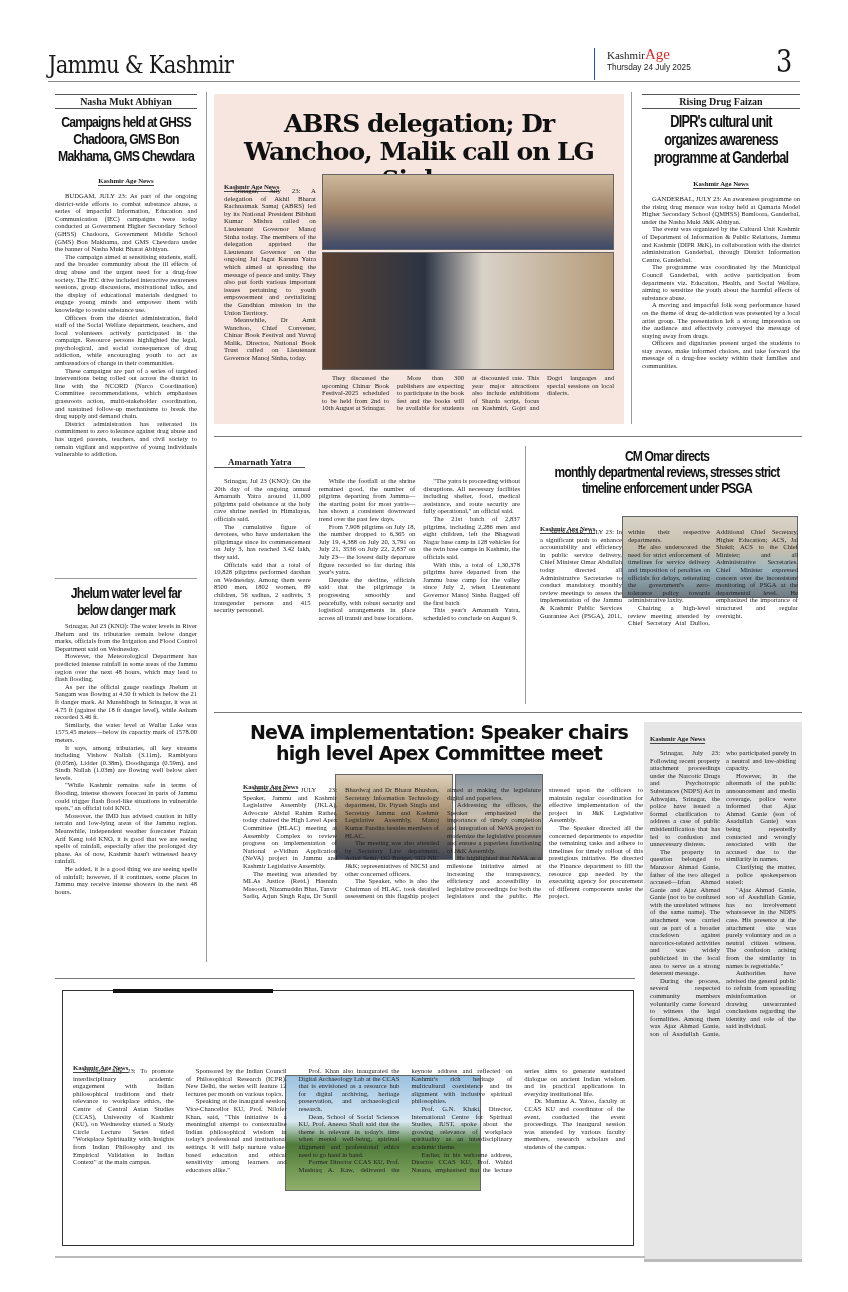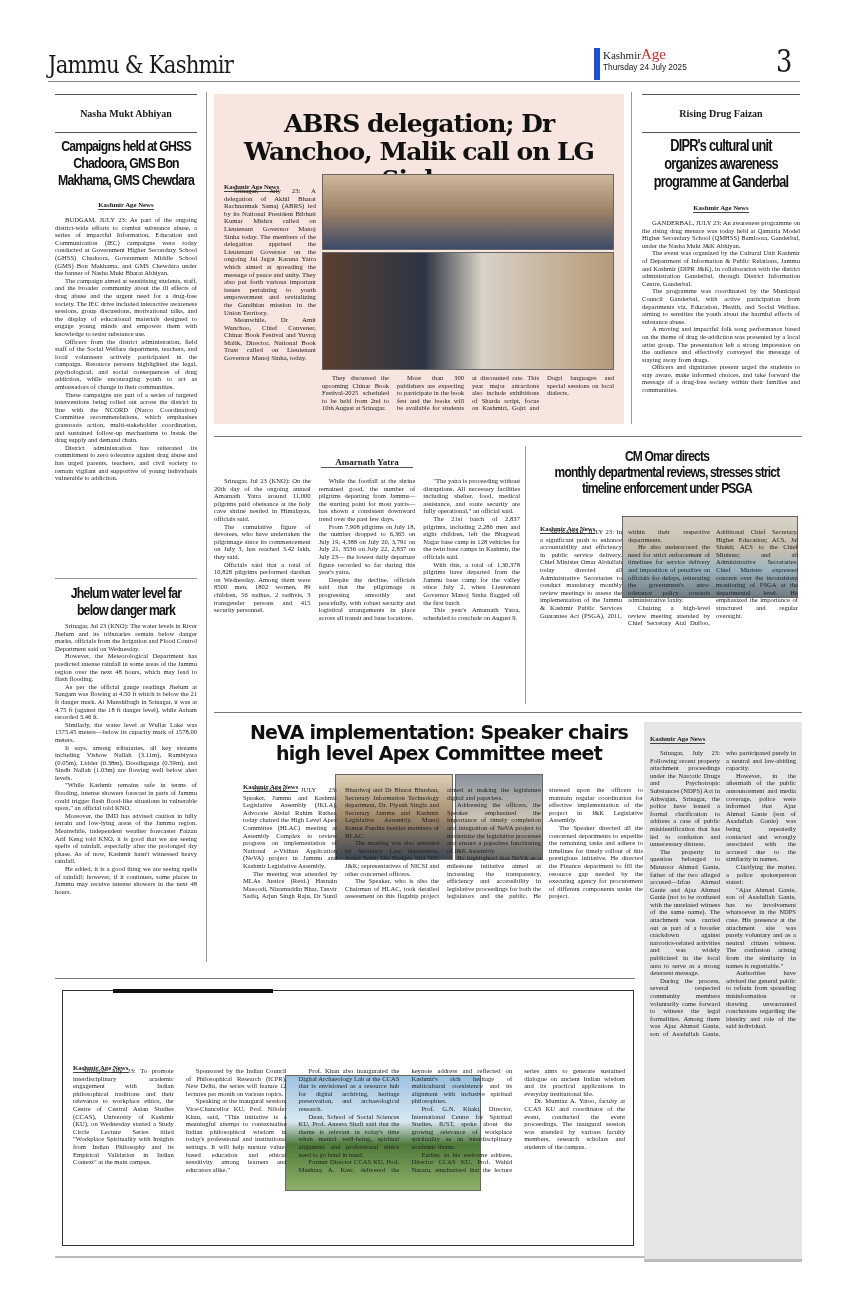--- a/index.html
+++ b/index.html
@@ -1,35 +1,35 @@
 <!DOCTYPE html>
 <html><head>
 <meta charset="utf-8">
 <style>
 *{box-sizing:border-box;margin:0;padding:0}
 body{width:848px;height:1292px;background:#fff;font-family:"DejaVu Serif",serif;color:#1a1a1a;position:relative;overflow:hidden}
 .abs{position:absolute}
 .body-text{font-family:"Liberation Serif",serif;font-size:6.6px;line-height:7.6px;text-align:justify;color:#222;hyphens:auto}
 .body-text p{text-indent:10px}
 .cols{column-gap:8px}
-.kicker{font-family:"Liberation Serif",serif;font-weight:bold;font-size:10px;text-align:center;border-top:1px solid #555;border-bottom:1px solid #555;padding:13px 0}
+.kicker{font-family:"Liberation Serif",serif;font-weight:bold;font-size:10px;text-align:center;border-top:1px solid #555;border-bottom:1px solid #555;padding:1px 0}
 .byline{font-family:"Liberation Serif",serif;font-weight:bold;font-size:6.8px;border-bottom:1px solid #444;display:inline-block;padding-bottom:1px}
 .hl-cond{font-family:"Liberation Sans",sans-serif;font-weight:bold;letter-spacing:-1px;transform-origin:center;text-align:center;color:#111}
 .hl-serif{font-family:"DejaVu Serif",serif;font-weight:bold;text-align:center;color:#111;letter-spacing:-0.5px}
 .hl-sans{font-family:"DejaVu Sans",sans-serif;font-weight:bold;text-align:center;color:#111;letter-spacing:-0.8px}
 .photo{background:linear-gradient(135deg,#8a7a66,#c9b69c 40%,#6b5a48);border:1px solid #666}
 .vrule{position:absolute;width:1px;background:#999}
 .hrule{position:absolute;height:1px;background:#777}
 </style>
 </head>
 <body>
 
 <div class="abs" style="left:48px;top:48px;width:752px;height:34px;border-bottom:1px solid #888">
   <div class="abs" style="left:0;top:2px;font-family:'DejaVu Serif',serif;font-size:25px;letter-spacing:-1px;transform:scaleX(0.85);transform-origin:left">Jammu &amp; Kashmir</div>
-  <div class="abs" style="left:546px;top:0;border-left:6px solid #1d4ed8;padding-left:3px;height:32px">
+  <div class="abs" style="left:546px;top:0;border-left:1px solid #1d4ed8;padding-left:12px;height:32px">
     <div style="font-family:'Liberation Serif',serif;font-size:11px;line-height:13px">
       <span>Kashmir</span><span style="color:#d42a2a;font-size:15px">Age</span>
     </div>
     <div style="font-family:'Liberation Sans',sans-serif;font-size:9px;transform:scaleX(0.92);transform-origin:left;white-space:nowrap">Thursday 24 July 2025</div>
   </div>
   <div class="abs" style="right:6px;top:-6px;font-family:'DejaVu Serif',serif;font-size:32px;transform:scaleX(0.8)">3</div>
 </div>
 
 <div class="abs" style="left:55px;top:94px;width:142px">
   <div class="kicker">Nasha Mukt Abhiyan</div>
@@ -87,21 +87,21 @@
     <p>The event was organized by the Cultural Unit Kashmir of Department of Information &amp; Public Relations, Jammu and Kashmir (DIPR J&amp;K), in collaboration with the district administration Ganderbal, through District Information Centre, Ganderbal.</p>
     <p>The programme was coordinated by the Municipal Council Ganderbal, with active participation from departments viz. Education, Health, and Social Welfare, aiming to sensitize the youth about the harmful effects of substance abuse.</p>
     <p>A moving and impactful folk song performance based on the theme of drug de-addiction was presented by a local artist group. The presentation left a strong impression on the audience and effectively conveyed the message of staying away from drugs.</p>
     <p>Officers and dignitaries present urged the students to stay aware, make informed choices, and take forward the message of a drug-free society within their families and communities.</p>
   </div>
 </div>
 
 <div class="hrule" style="left:214px;top:436px;width:588px"></div>
 
 <div class="abs" style="left:214px;top:450px;width:306px">
-  <div style="text-align:center"><span style="font-family:'Liberation Serif',serif;font-weight:bold;font-size:9px;border-bottom:1px solid #555;padding:0 14px">Amarnath Yatra</span></div>
+  <div style="text-align:left"><span style="font-family:'Liberation Serif',serif;font-weight:bold;font-size:9px;border-bottom:1px solid #555;padding:0 14px">Amarnath Yatra</span></div>
   <div class="body-text cols" style="column-count:3;margin-top:8px;height:200px">
     <p>Srinagar, Jul 23 (KNO): On the 20th day of the ongoing annual Amarnath Yatra around 11,000 pilgrims paid obeisance at the holy cave shrine nestled in Himalayas, officials said.</p>
     <p>The cumulative figure of devotees, who have undertaken the pilgrimage since its commencement on July 3, has reached 3.42 lakh, they said.</p>
     <p>Officials said that a total of 10,828 pilgrims performed darshan on Wednesday. Among them were 8500 men, 1802 women, 89 children, 56 sadhus, 2 sadhvis, 3 transgender persons and 415 security personnel.</p>
     <p>While the footfall at the shrine remained good, the number of pilgrims departing from Jammu—the starting point for most yatris—has shown a consistent downward trend over the past few days.</p>
     <p>From 7,908 pilgrims on July 18, the number dropped to 6,365 on July 19, 4,388 on July 20, 3,791 on July 21, 3536 on July 22, 2,837 on July 23— the lowest daily departure figure recorded so far during this year's yatra.</p>
     <p>Despite the decline, officials said that the pilgrimage is progressing smoothly and peacefully, with robust security and logistical arrangements in place across all transit and base locations.</p>
     <p>"The yatra is proceeding without disruptions. All necessary facilities including shelter, food, medical assistance, and route security are fully operational," an official said.</p>
     <p>The 21st batch of 2,837 pilgrims, including 2,286 men and eight children, left the Bhagwati Nagar base camp in 128 vehicles for the twin base camps in Kashmir, the officials said.</p>
     <p>With this, a total of 1,30,378 pilgrims have departed from the Jammu base camp for the valley since July 2, when Lieutenant Governor Manoj Sinha flagged off the first batch</p>

